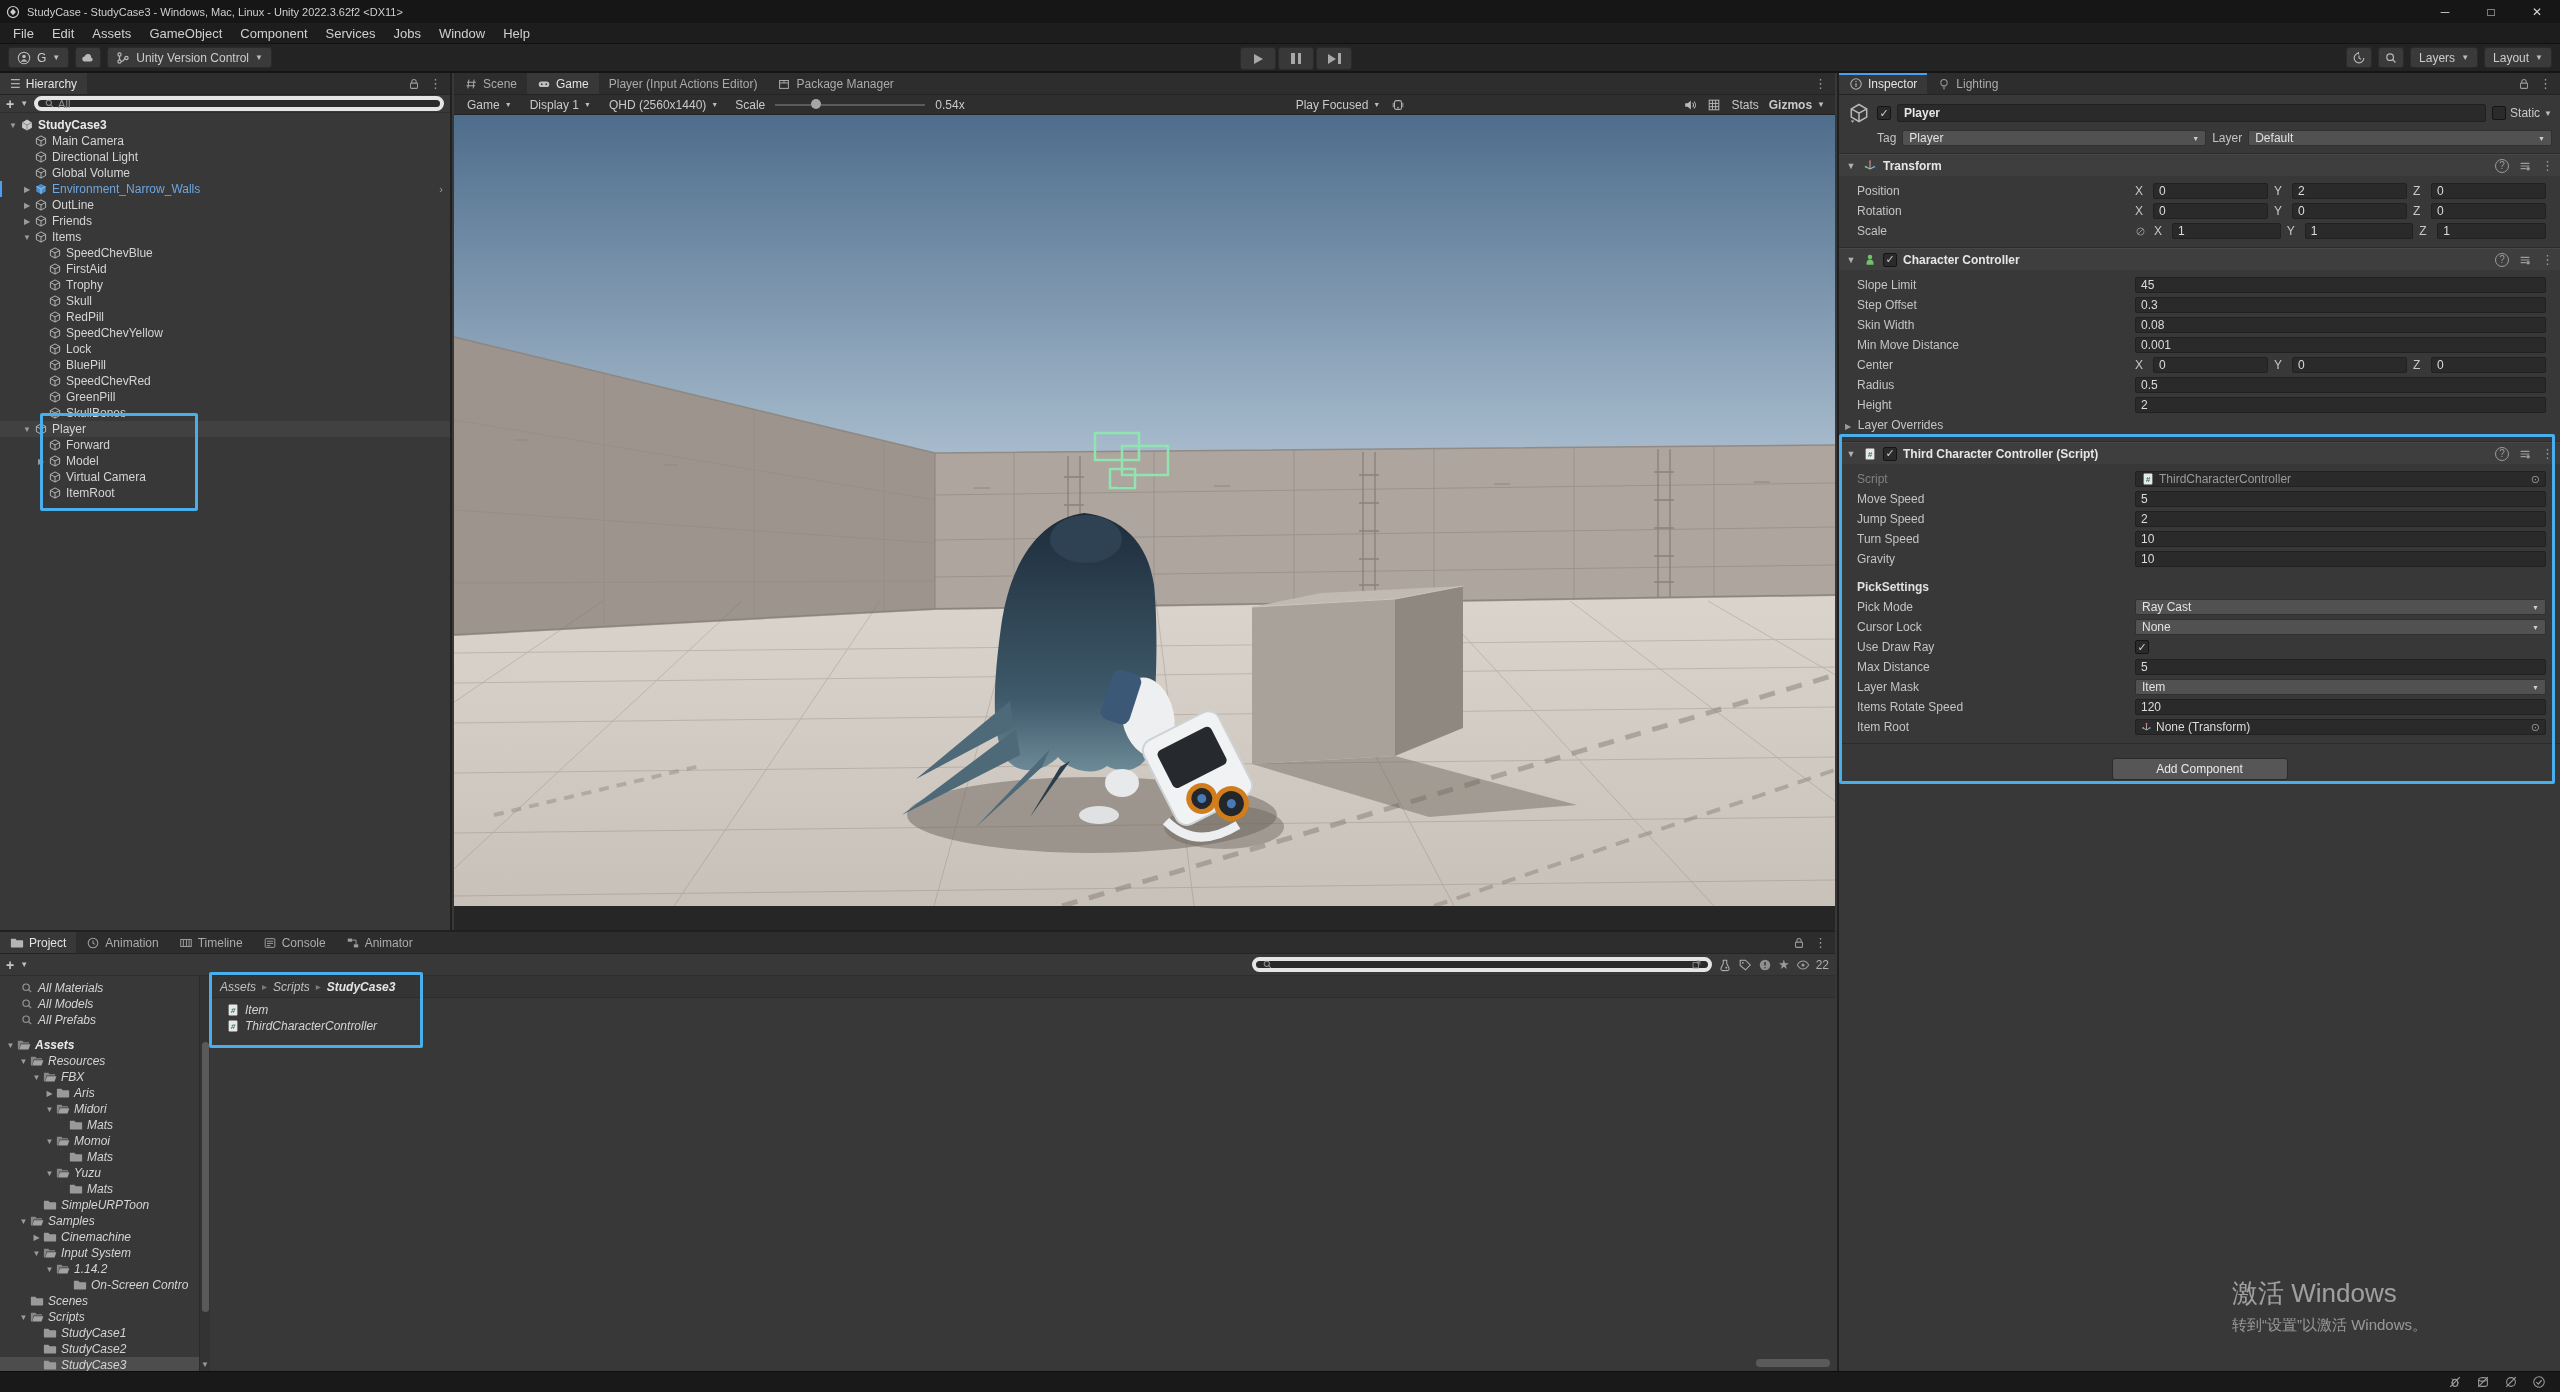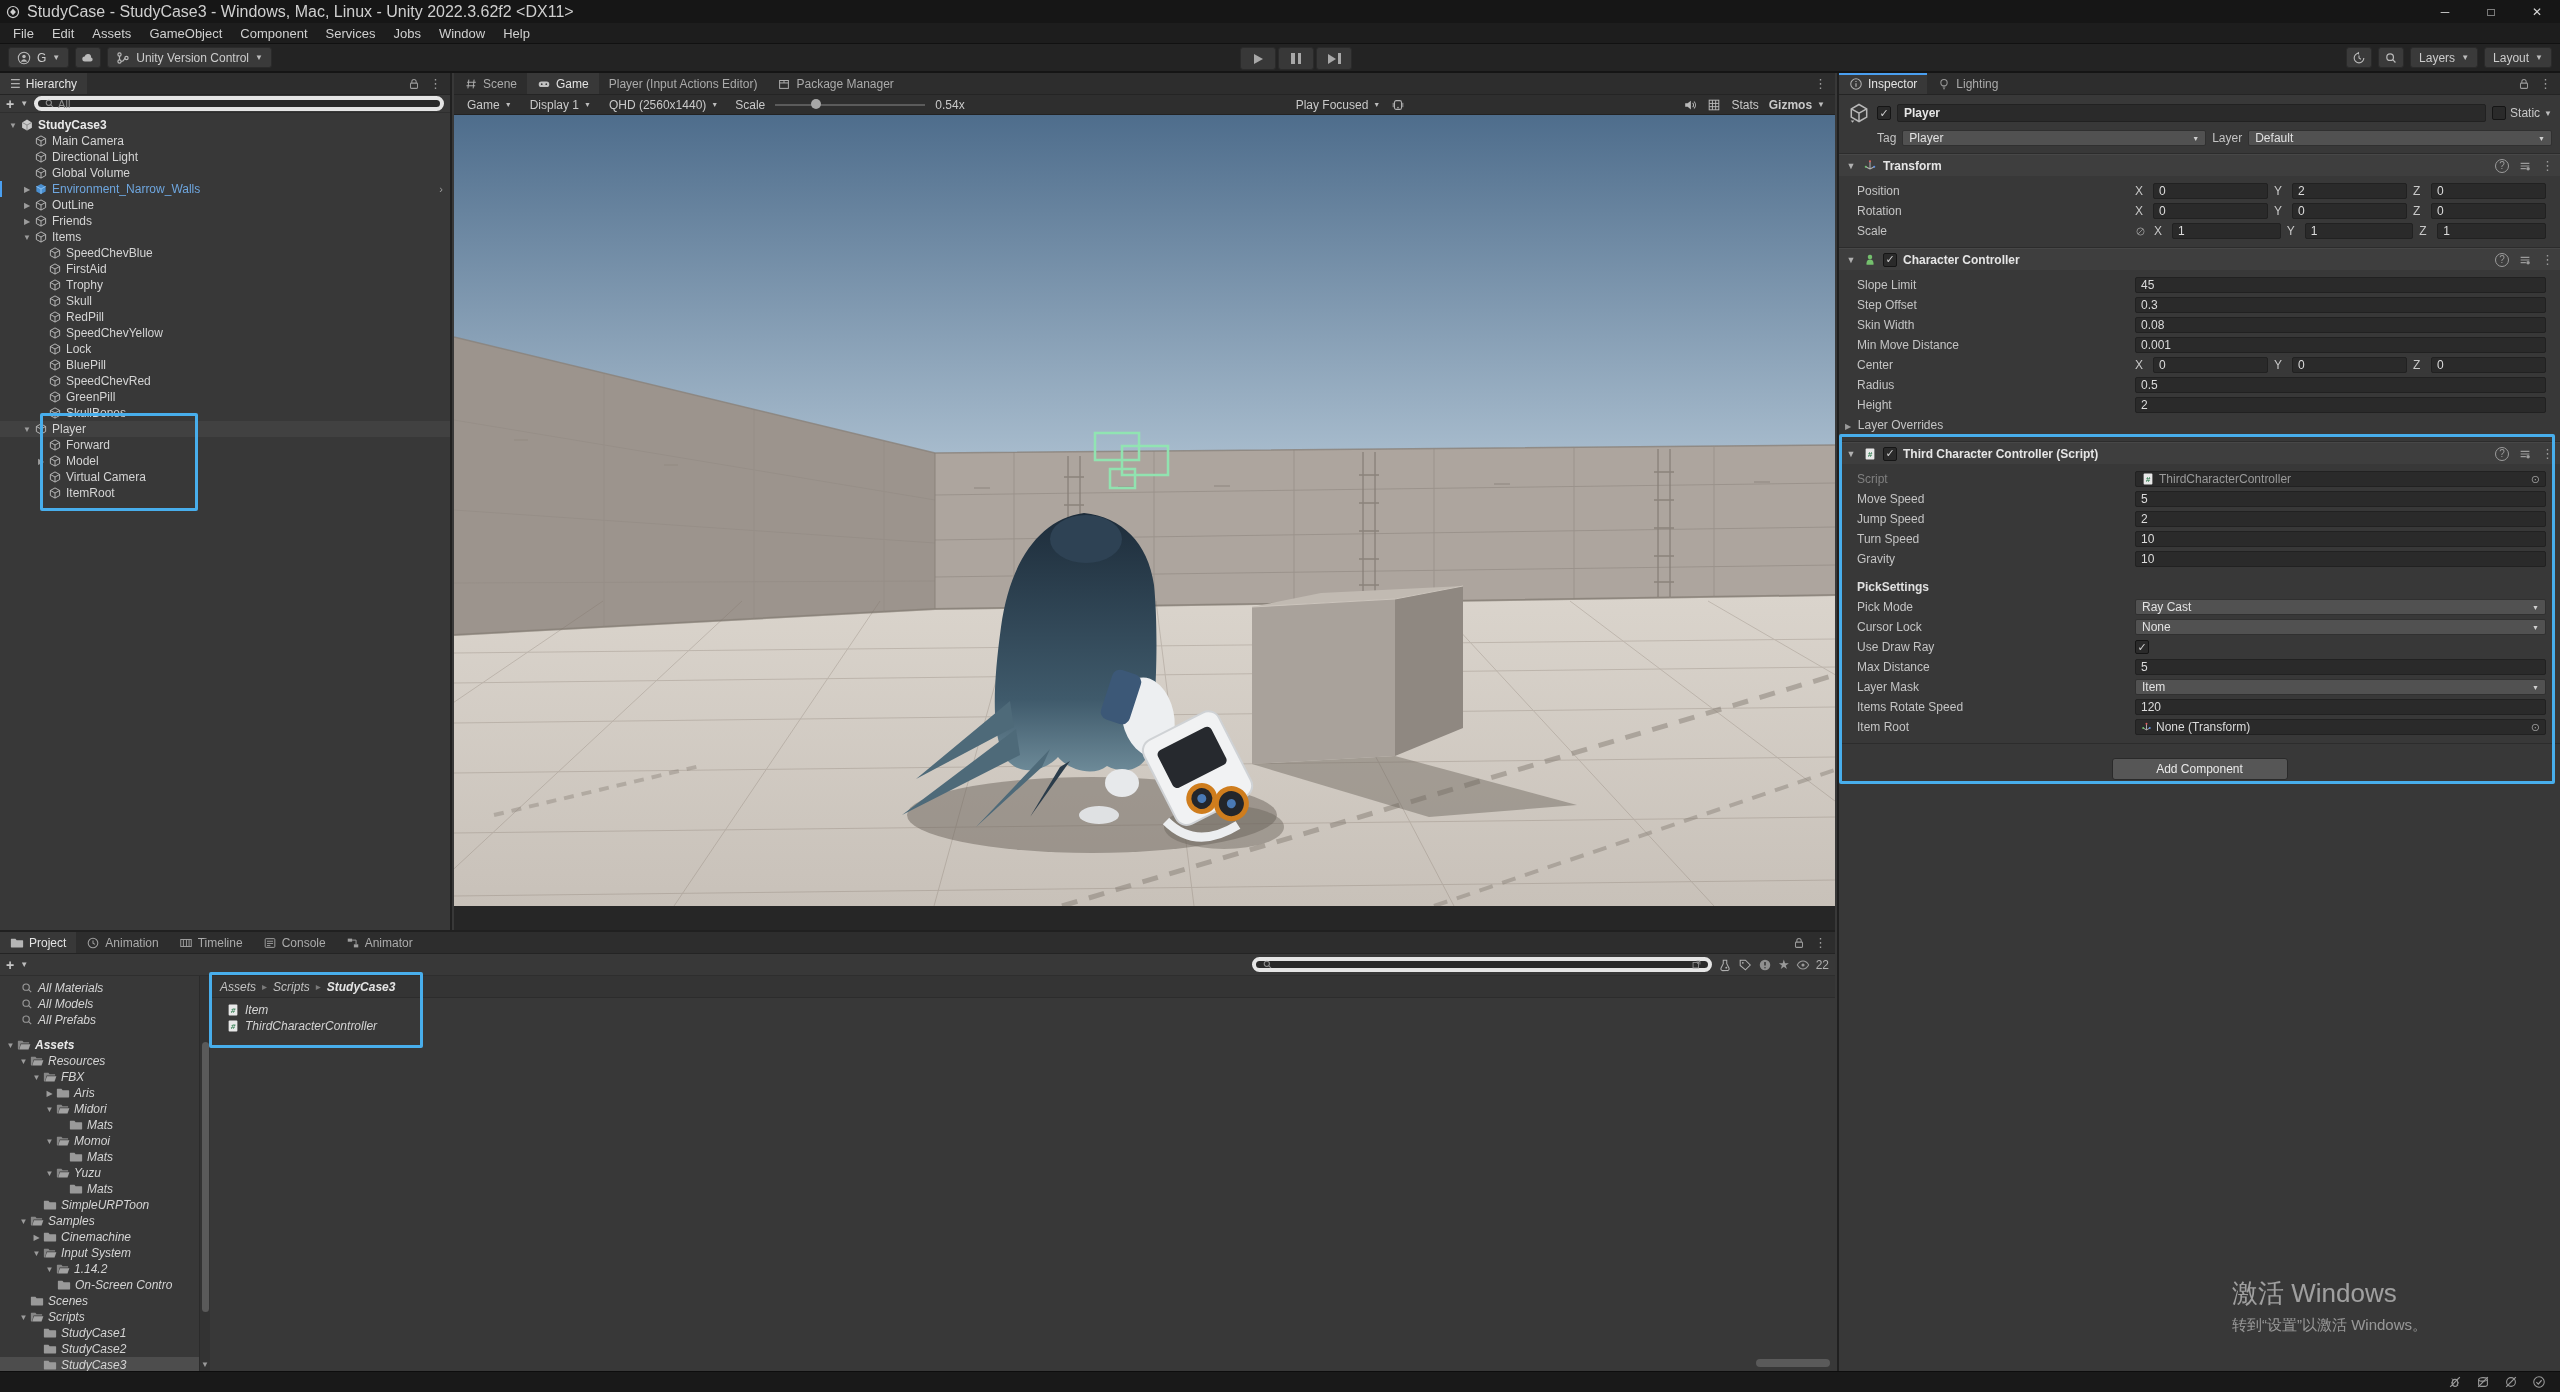--- a/index.html
+++ b/index.html
@@ -2,21 +2,21 @@
 <html><head>
 <meta charset="utf-8">
 <style>
   * { margin:0; padding:0; box-sizing:border-box; }
   html,body { width:2560px; height:1392px; }
   body { position:relative; background:#383838; font-family:"Liberation Sans","DejaVu Sans",sans-serif; color:#cfcfcf; overflow:hidden; font-size:12px; }
   .ic { width:14px; height:14px; flex:0 0 auto; display:inline-block; vertical-align:middle; }
 
   
   #titlebar { position:absolute; top:0; left:0; width:2560px; height:23px; background:#161616; display:flex; align-items:center; padding-left:6px; gap:7px; }
-  #titlebar .title { color:#cfcfcf; font-size:16px; }
+  #titlebar .title { color:#cfcfcf; font-size:11px; }
   #winbtns { margin-left:auto; display:flex; height:100%; }
   #winbtns .wb { width:46px; height:100%; display:flex; align-items:center; justify-content:center; color:#d8d8d8; font-size:12px; }
   #menubar { position:absolute; top:23px; left:0; width:2560px; height:21px; background:#1d1d1d; display:flex; align-items:center; padding-left:4px; border-bottom:1px solid #111; }
   #menubar .mi { padding:0 9px; color:#d0d0d0; font-size:13px; height:100%; display:flex; align-items:center; }
   #apptoolbar { position:absolute; top:44px; left:0; width:2560px; height:29px; background:#232323; border-bottom:2px solid #151515; display:flex; align-items:center; padding:0 8px; }
   .tbgroup { display:flex; align-items:center; gap:6px; }
   .pill { background:#3a3a3a; border:1px solid #2a2a2a; border-radius:3px; height:21px; display:flex; align-items:center; padding:0 8px; gap:6px; color:#cccccc; font-size:12px; }
   .iconbtn { background:#3a3a3a; border:1px solid #2a2a2a; border-radius:3px; height:21px; min-width:26px; display:flex; align-items:center; justify-content:center; color:#bbb; }
   .caret { font-size:8px; color:#bdbdbd; }
   #playctrls { position:absolute; left:1240px; top:47px; display:flex; gap:2px; }
@@ -1145,21 +1145,21 @@
           <span class="lbl">Input System</span>
         </div>
         <div class="prow" style="padding-left: 43px;">
           <span class="arr">▼</span>
           <svg class="ic" viewBox="0 0 16 16">
             <path d="M1.6 3.2h4.6l1.4 1.6h6.2v1.6H4.1L2.3 13h-.7A.6.6 0 0 1 1 12.4V3.8a.6.6 0 0 1 .6-.6Z" fill="#868686"></path>
             <path d="M4.5 7h10.8L13.2 13H2.5Z" fill="#a2a2a2"></path>
           </svg>
           <span class="lbl">1.14.2</span>
         </div>
-        <div class="prow" style="padding-left: 44px;">
+        <div class="prow" style="padding-left: 60px;">
           <span class="arr"></span>
           <svg class="ic" viewBox="0 0 16 16">
             <path d="M1.6 3.2h4.6l1.4 1.6h6.8a.6.6 0 0 1 .6.6v7a.6.6 0 0 1-.6.6H1.6A.6.6 0 0 1 1 12.4V3.8a.6.6 0 0 1 .6-.6Z" fill="#999"></path>
           </svg>
           <span class="lbl">On-Screen Contro</span>
         </div>
         <div class="prow" style="padding-left: 17px;">
           <span class="arr"></span>
           <svg class="ic" viewBox="0 0 16 16">
             <path d="M1.6 3.2h4.6l1.4 1.6h6.8a.6.6 0 0 1 .6.6v7a.6.6 0 0 1-.6.6H1.6A.6.6 0 0 1 1 12.4V3.8a.6.6 0 0 1 .6-.6Z" fill="#999"></path>

